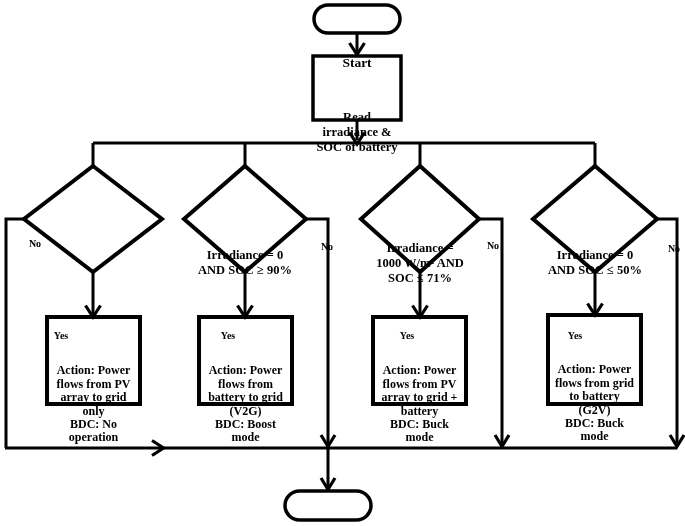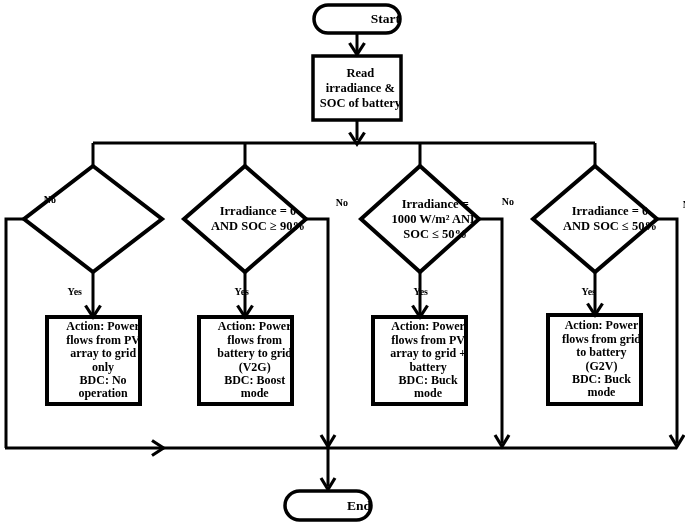--- a/index.html
+++ b/index.html
@@ -1,20 +1,20 @@
 <!DOCTYPE html>
 <html><head>
 <meta charset="utf-8">
 <style>
   html,body{margin:0;padding:0;background:#ffffff;}
   .canvas{position:relative;width:685px;height:526px;background:#ffffff;overflow:hidden;
           font-family:"Liberation Serif","DejaVu Serif",serif;}
   .canvas svg{position:absolute;left:0;top:0;}
-  .lbl{position:absolute;display:flex;align-items:center;justify-content:flex-end;
-       color:#000;font-weight:700;text-align:center;}
+  .lbl{position:absolute;display:flex;align-items:center;justify-content:center;
+       color:#000;font-weight:700;text-align:center;margin-top:44px;}
   .lbl span{white-space:pre-line;display:block;}
   .node-text{font-size:12.5px;line-height:1.2;}
   .box-text{font-size:12px;line-height:1.12;}
   .terminal-text{font-size:13.5px;line-height:1;}
   .branch-text{font-size:10px;line-height:1;}
 </style>
 </head>
 <body>
 
 <div class="canvas">
@@ -85,21 +85,21 @@
 SOC of battery</span>
   </div>
 
   <div class="lbl node-text" style="left:185px;top:196px;width:120px;height:46px;">
     <span>Irradiance = 0
 AND SOC ≥ 90%</span>
   </div>
   <div class="lbl node-text" style="left:361px;top:188px;width:118px;height:62px;">
     <span>Irradiance =
 1000 W/m² AND
-SOC ≤ 50%</span>
+SOC ≤ 71%</span>
   </div>
   <div class="lbl node-text" style="left:533px;top:196px;width:124px;height:46px;">
     <span>Irradiance = 0
 AND SOC ≤ 50%</span>
   </div>
 
   <div class="lbl branch-text" style="left:14px;top:192px;width:42px;height:15px;">
     <span>No</span>
   </div>
   <div class="lbl branch-text" style="left:306px;top:195px;width:42px;height:15px;">

